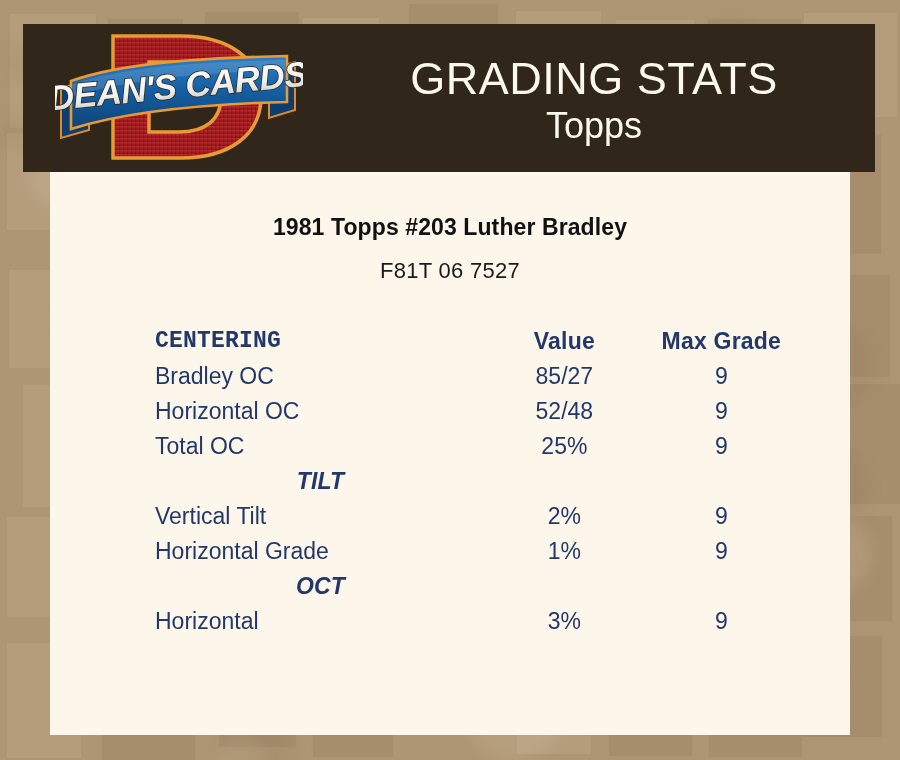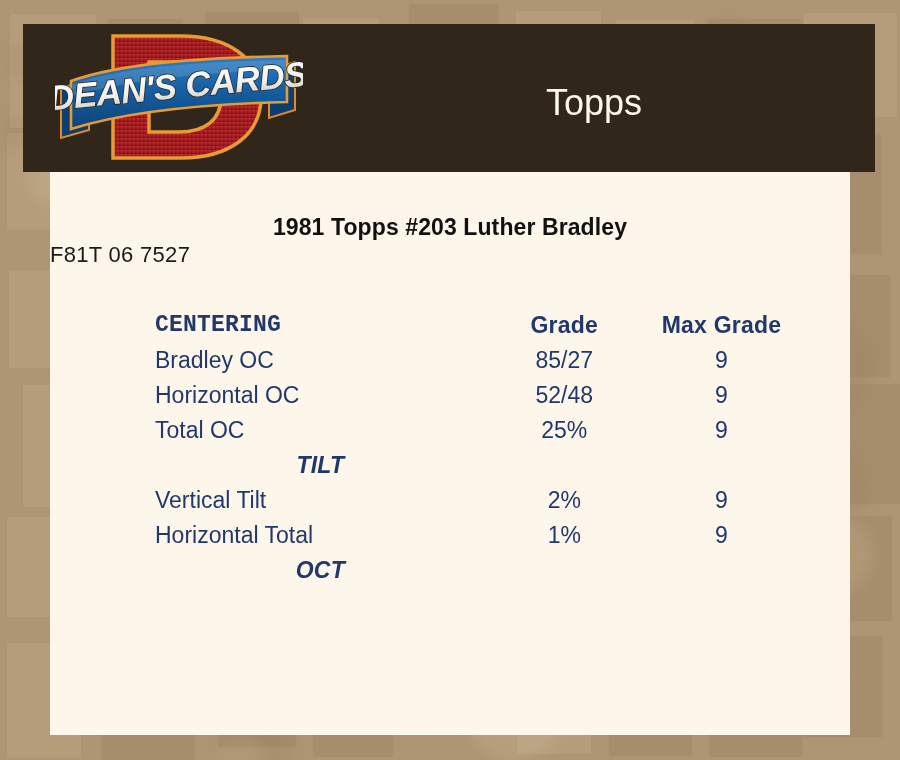--- a/index.html
+++ b/index.html
@@ -109,24 +109,25 @@
 
   #card-title {
     text-align: center;
     color: #111111;
     font-size: 23px;
     font-weight: bold;
     margin-top: 42px;
     letter-spacing: 0.1px;
   }
   #card-serial {
+    text-align: center;
     color: #1a1a1a;
     font-size: 22px;
     font-weight: 400;
-    margin-top: 1px;
+    margin-top: 17px;
     letter-spacing: 0.3px;
   }
 
   
   #stats {
     margin: 40px 0 0 0;
     padding: 0 50px 0 105px;
     box-sizing: border-box;
     width: 100%;
   }
@@ -307,40 +308,41 @@
         <path d="M18 58 C72 40 150 36 230 34 L230 44 C150 46 72 54 18 70 Z" fill="rgba(255,255,255,0.13)"></path>
       </g>
 
       <g>
         <text x="124" y="72" text-anchor="middle" transform="rotate(-5.5 124 72)" font-family="'Liberation Sans', sans-serif" font-size="35" font-weight="bold" font-style="italic" letter-spacing="-0.5" fill="url(#whiteGrad)" stroke="#2b2b2b" stroke-width="1.6" paint-order="stroke fill">DEAN'S CARDS</text>
       </g>
     </svg>
   </div>
 
   <div id="header-titles">
+    <div id="header-title">GRADING STATS</div>
     <div id="header-subtitle">Topps</div>
   </div>
 </div>
 
 <div id="panel">
 
   <div id="card-title">1981 Topps #203 Luther Bradley</div>
   <div id="card-serial">F81T 06 7527</div>
 
   <div id="stats">
     <table class="stats-table">
       <colgroup>
         <col class="c-label">
         <col class="c-value">
         <col class="c-grade">
       </colgroup>
       <thead>
         <tr>
           <th class="col-head-section">CENTERING</th>
-          <th class="col-head-value">Grade</th>
+          <th class="col-head-value">Value</th>
           <th class="col-head-grade">Max Grade</th>
         </tr>
       </thead>
       <tbody id="stats-body">
           <tr>
             <td class="row-label">Bradley OC</td>
             <td class="row-value">85/27</td>
             <td class="row-grade">9</td>
           </tr>
           <tr>
@@ -357,25 +359,30 @@
             <td class="section-name">TILT</td>
             <td></td>
             <td></td>
           </tr>
           <tr>
             <td class="row-label">Vertical Tilt</td>
             <td class="row-value">2%</td>
             <td class="row-grade">9</td>
           </tr>
           <tr>
-            <td class="row-label">Horizontal Total</td>
+            <td class="row-label">Horizontal Grade</td>
             <td class="row-value">1%</td>
             <td class="row-grade">9</td>
           </tr>
           <tr>
             <td class="section-name">OCT</td>
             <td></td>
             <td></td>
+          </tr>
+          <tr>
+            <td class="row-label">Horizontal</td>
+            <td class="row-value">3%</td>
+            <td class="row-grade">9</td>
           </tr>
         </tbody>
     </table>
   </div>
 </div>
 
 </body></html>

